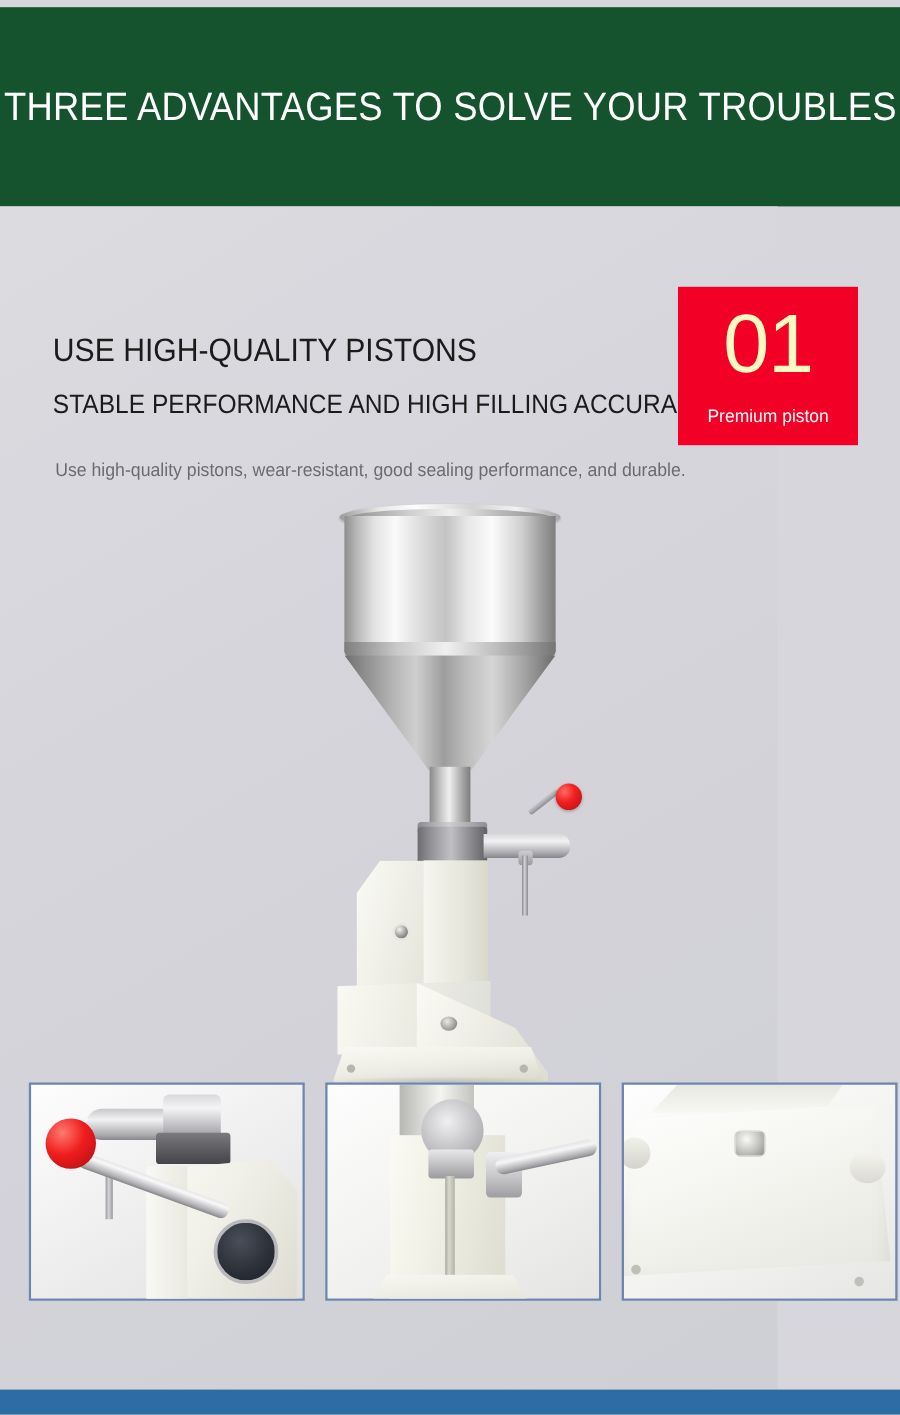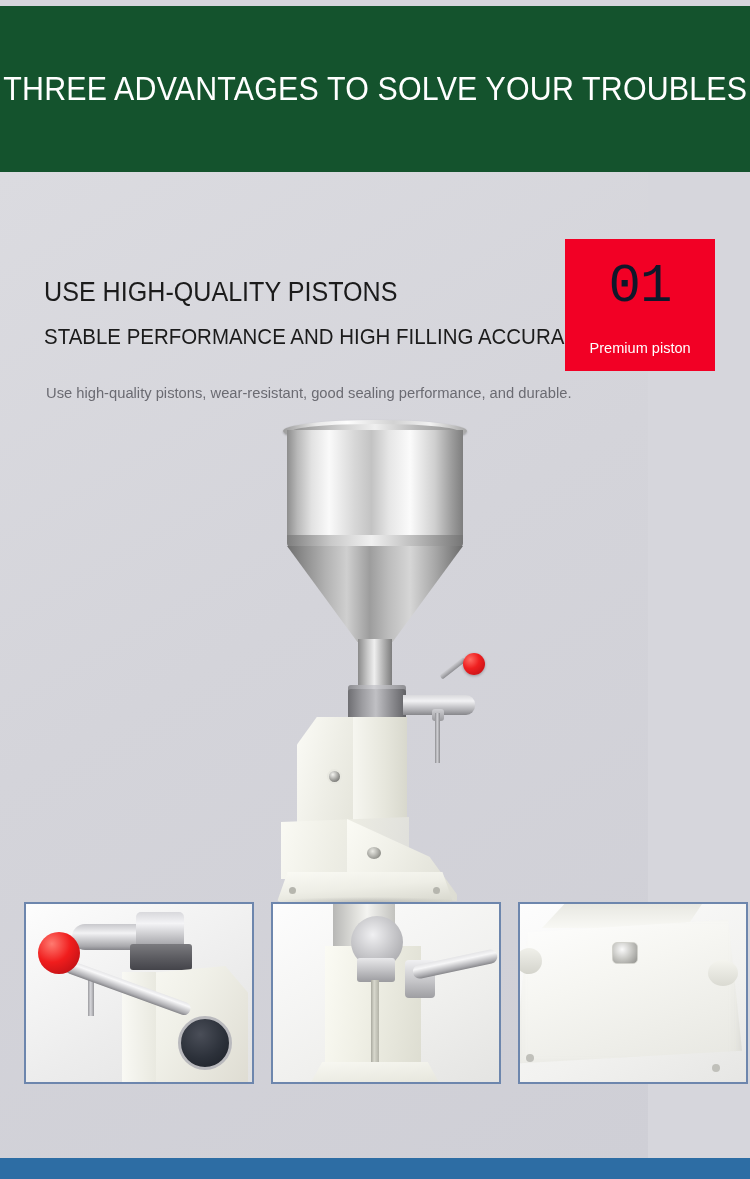--- a/index.html
+++ b/index.html
@@ -62,23 +62,23 @@
   }
 
   
   .badge {
     position:absolute; left:565px; top:67px; width:150px; height:132px;
     background:#f20025;
     display:flex; flex-direction:column; align-items:center;
     justify-content:flex-start; padding-top:2px;
   }
   .badge-number {
-    color:#0f172a; font-size:54px; line-height:92px; font-weight:400;
+    color:#fef9c3; font-size:69px; line-height:92px; font-weight:400;
     letter-spacing:-1px;
-    font-family:Liberation Mono, monospace;
+    font-family:Liberation Sans, sans-serif;
   }
   .badge-caption {
     color:#ffffff; font-size:15px; line-height:18px; margin-top:6px;
     font-family:"Liberation Sans Narrow","Liberation Sans", sans-serif;
     transform:scaleX(.97);
   }
 
   
   .machine { position:absolute; left:255px; top:245px; width:240px; height:480px; }
 

